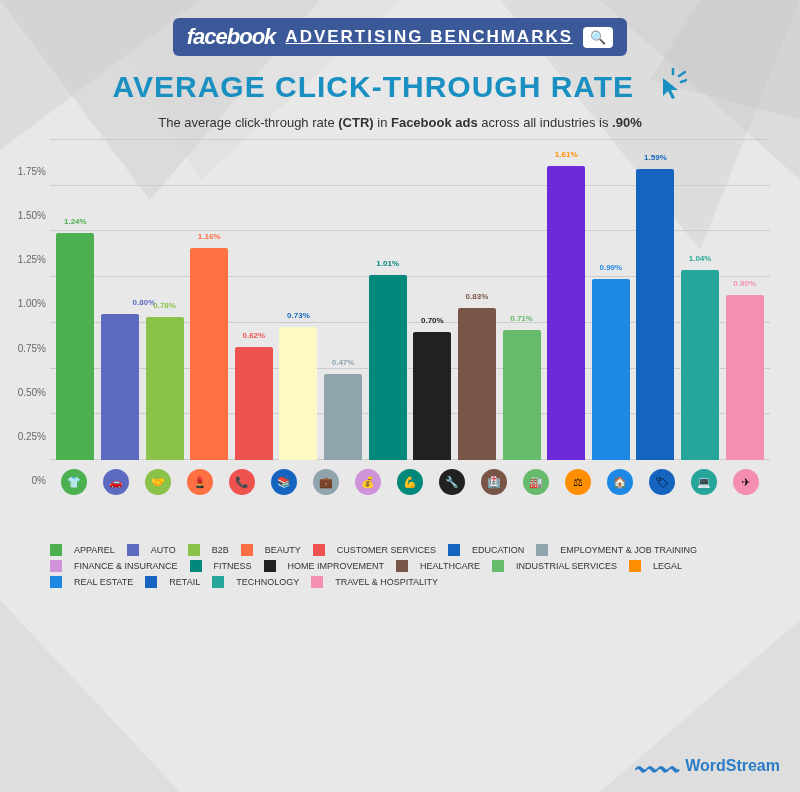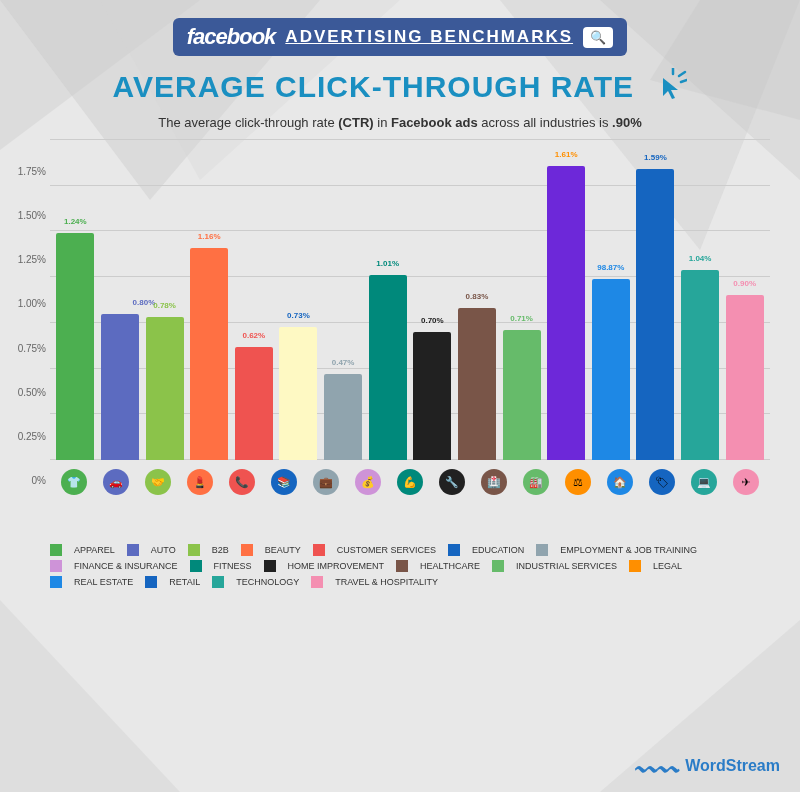--- a/index.html
+++ b/index.html
@@ -374,21 +374,21 @@
               <span class="bar-label" style="color: rgb(102, 187, 106); font-weight: bold; font-size: 8px;">0.71%</span>
             </div>
           </div>
           <div class="bar-group">
             <div class="bar" style="height: 294px; background-color: #6d28d9; width: 90%; max-width: 38px; border-radius: 2px 2px 0px 0px;">
               <span class="bar-label" style="color: rgb(255, 143, 0); font-weight: bold; font-size: 8px;">1.61%</span>
             </div>
           </div>
           <div class="bar-group">
             <div class="bar" style="height: 181px; background-color: rgb(30, 136, 229); width: 90%; max-width: 38px; border-radius: 2px 2px 0px 0px;">
-              <span class="bar-label" style="color: rgb(30, 136, 229); font-weight: bold; font-size: 8px;">98.87%</span>
+              <span class="bar-label" style="color: rgb(30, 136, 229); font-weight: bold; font-size: 8px;">0.99%</span>
             </div>
           </div>
           <div class="bar-group">
             <div class="bar" style="height: 291px; background-color: rgb(21, 101, 192); width: 90%; max-width: 38px; border-radius: 2px 2px 0px 0px;">
               <span class="bar-label" style="color: rgb(21, 101, 192); font-weight: bold; font-size: 8px;">1.59%</span>
             </div>
           </div>
           <div class="bar-group">
             <div class="bar" style="height: 190px; background-color: rgb(38, 166, 154); width: 90%; max-width: 38px; border-radius: 2px 2px 0px 0px;">
               <span class="bar-label" style="color: rgb(38, 166, 154); font-weight: bold; font-size: 8px;">1.04%</span>

